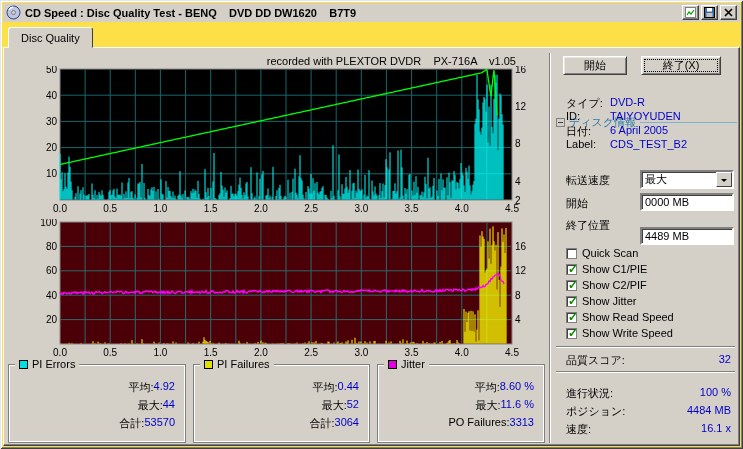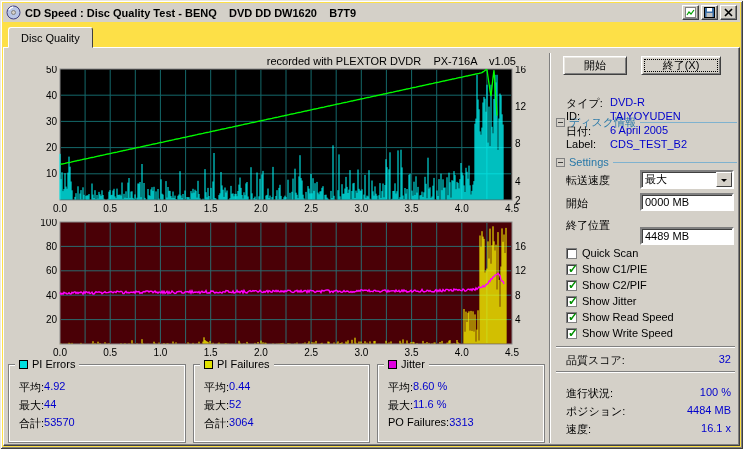--- a/index.html
+++ b/index.html
@@ -91,21 +91,21 @@
   .strow { position:absolute; left:566px; width:165px; display:flex;
            justify-content:space-between; z-index:2; }
   #st0{top:386px} #st1{top:404px} #st2{top:422px}
 
   .statbox { position:absolute; top:364px; height:79px; border:1px solid #808080;
              box-shadow: inset 0 0 0 1px #fff; z-index:2; }
   #sb0{left:8px; width:178px;} #sb1{left:193px; width:177px;} #sb2{left:377px; width:168px;}
   .legend { position:absolute; left:6px; top:-7px; background:#d4d0c8; padding:0 4px;
             display:flex; align-items:center; gap:4px; color:#000; }
   .legend .sq { width:9px; height:9px; border:1px solid #000; }
-  .srow { position:absolute; left:10px; right:10px; display:flex; justify-content:flex-start; }
+  .srow { position:absolute; left:10px; right:10px; display:flex; justify-content:flex-end; }
   .srow.r0{top:15px} .srow.r1{top:33px} .srow.r2{top:51px}
 </style>
 </head>
 <body>
 
 <div class="win">
 
   <div class="titlebar">
     <span class="appicon">
       <svg width="15" height="15">
@@ -218,27 +218,20 @@
   </div>
   <div class="ir" id="ir2">
     <span class="lbl">日付:</span>
     <span class="val">6 April 2005</span>
   </div>
   <div class="ir" id="ir3">
     <span class="lbl">Label:</span>
     <span class="val">CDS_TEST_B2</span>
   </div>
 
-  <div class="sect" id="sect-settings">
-    <span class="minus">
-        <span class="dash"></span>
-      </span>
-    <span class="hname">Settings</span>
-    <span class="hline-fill"></span>
-  </div>
 
   <span class="plabel" id="lbl-transfer">転送速度</span>
   <div class="combo">
     <span class="combo-val">最大</span>
     <span class="arrowbtn">
         <span class="tri"></span>
       </span>
   </div>
 
   <span class="plabel" id="lbl-start">開始</span>

